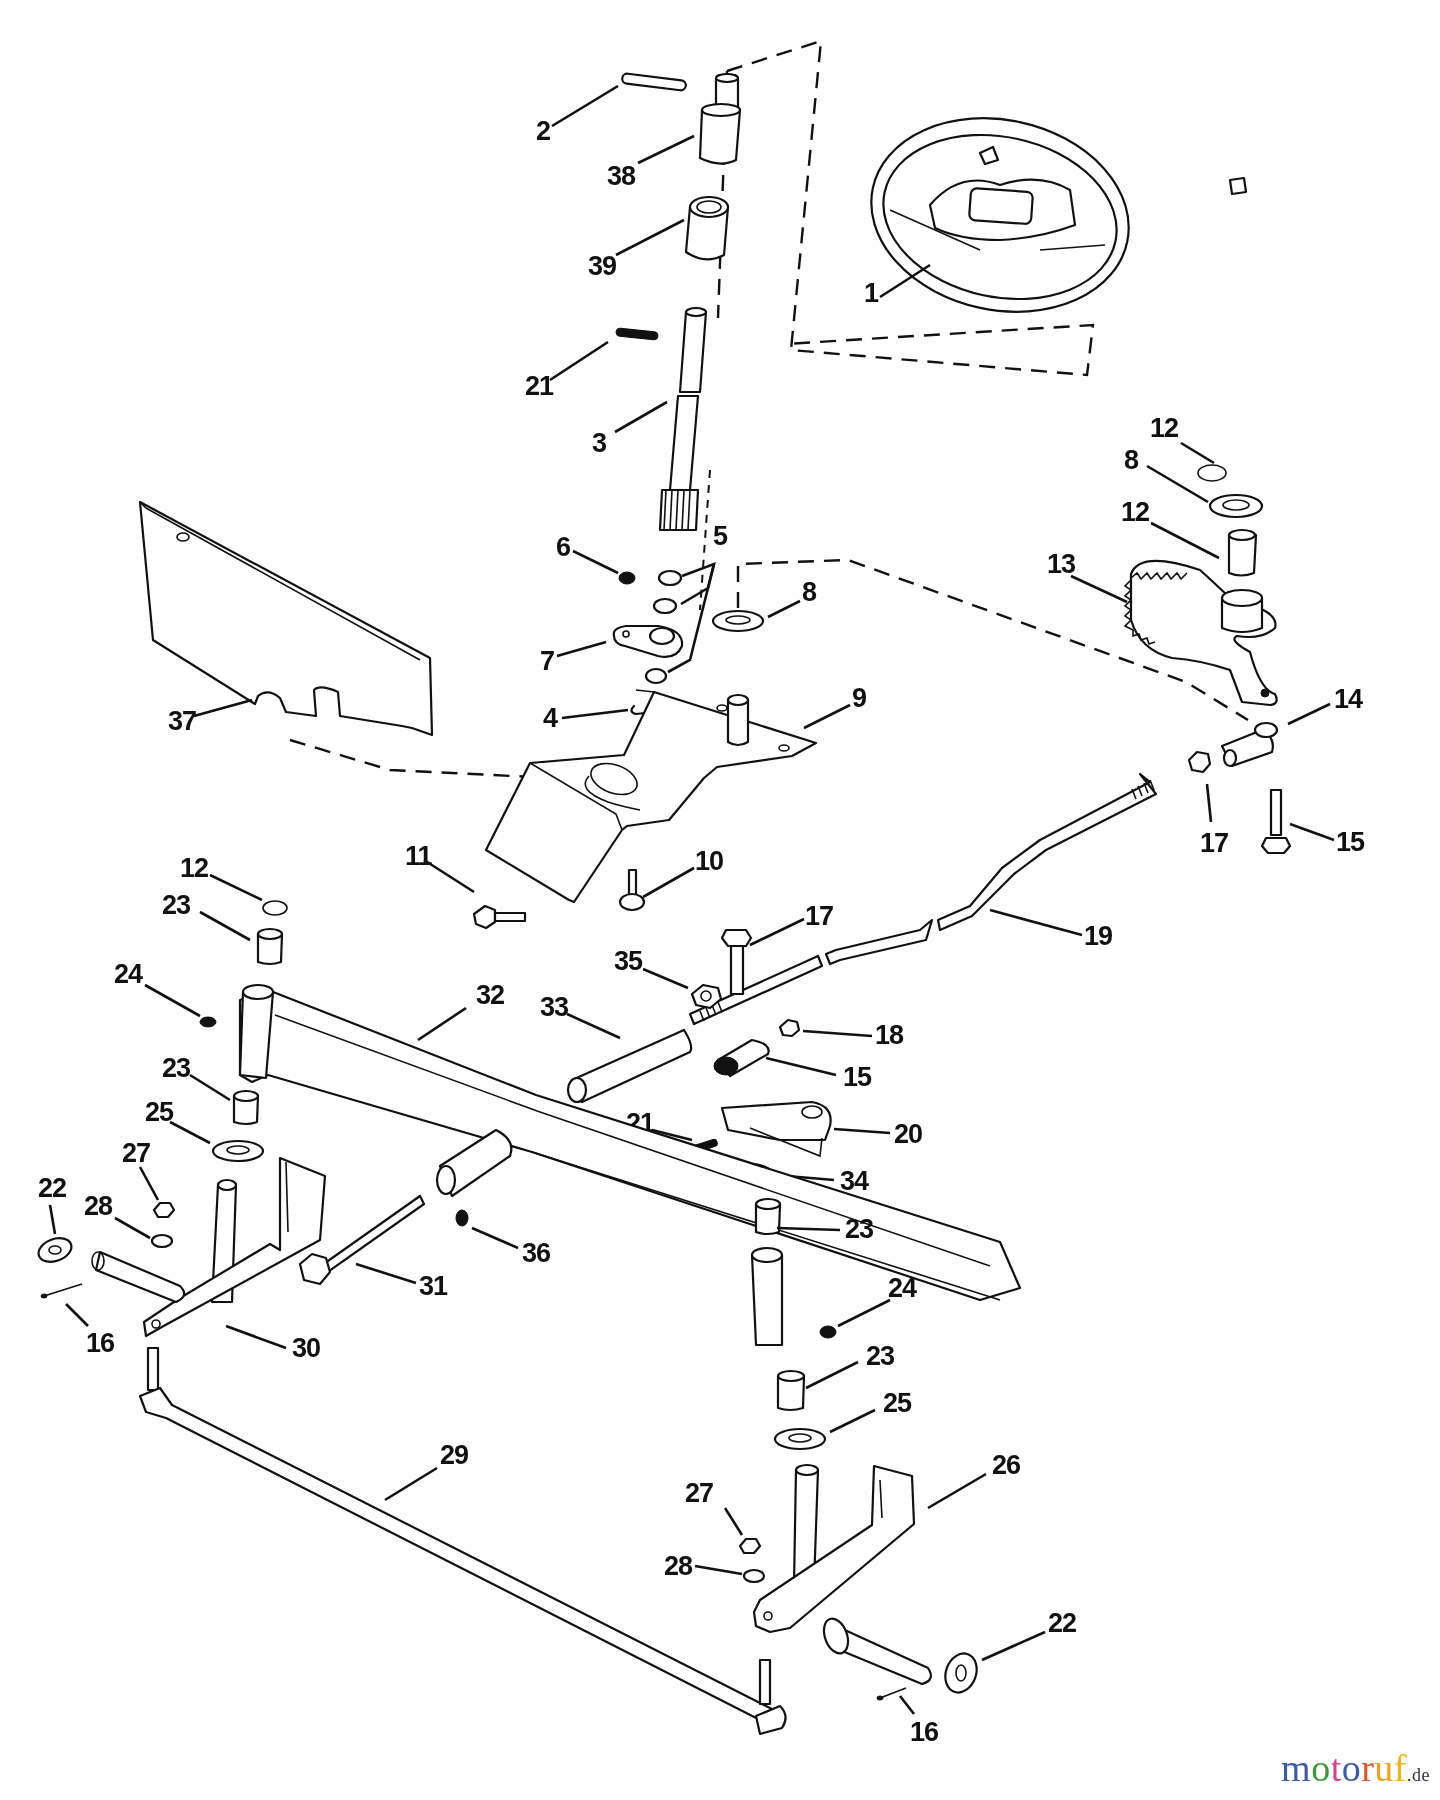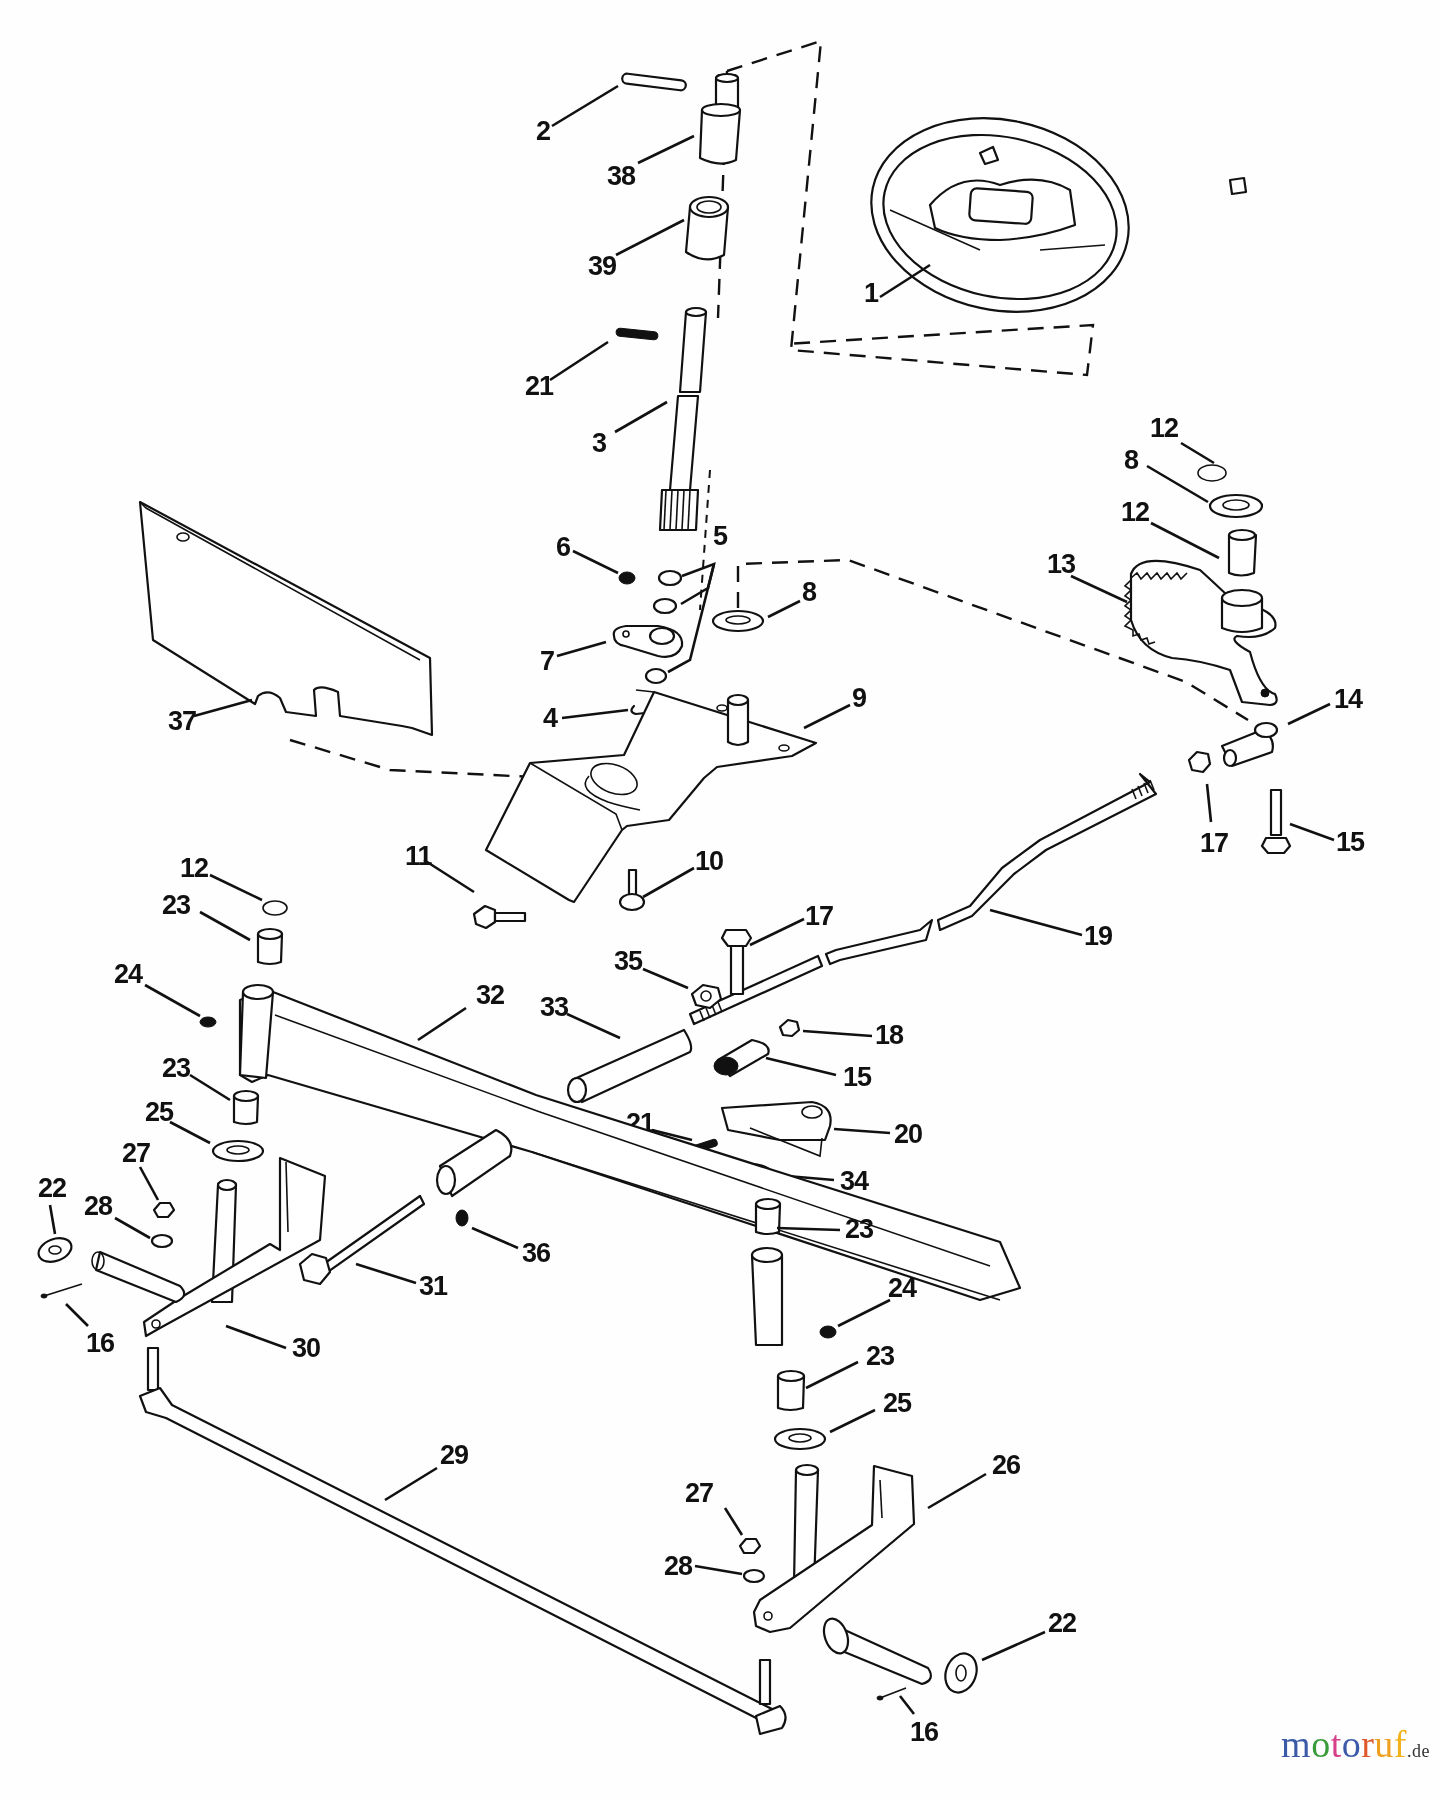--- a/index.html
+++ b/index.html
@@ -5,21 +5,21 @@
   html,body{margin:0;padding:0;background:#fefefe;}
   body{width:1440px;height:1800px;position:relative;overflow:hidden;font-family:"Liberation Sans",sans-serif;}
   #diagram{position:absolute;left:0;top:0;width:1440px;height:1800px;}
   .part{fill:#fff;stroke:#111;stroke-width:2.2;stroke-linejoin:round;stroke-linecap:round;}
   .thin{fill:none;stroke:#111;stroke-width:1.6;}
   .dash{fill:none;stroke:#111;stroke-width:2.4;stroke-dasharray:16 10;}
   .dashs{fill:none;stroke:#111;stroke-width:2;stroke-dasharray:8 7;}
   .leader{stroke:#111;stroke-width:2.6;fill:none;}
   .lbl{font-family:"Liberation Sans",sans-serif;font-weight:bold;font-size:27px;fill:#111;letter-spacing:-1px;}
   .dark{fill:#111;stroke:#111;}
-  #watermark{position:absolute;right:10px;bottom:34px;font-family:"Liberation Serif",serif;font-size:38px;letter-spacing:0.5px;margin-top:28px;}
+  #watermark{position:absolute;right:10px;bottom:10px;font-family:"Liberation Serif",serif;font-size:38px;letter-spacing:0.5px;margin-top:28px;}
   #watermark .w-m{color:#3b5aa8}
   #watermark .w-o1{color:#3a9a3a}
   #watermark .w-t{color:#d6418a}
   #watermark .w-o2{color:#3b5aa8}
   #watermark .w-r{color:#e0572b}
   #watermark .w-u{color:#f0a020}
   #watermark .w-f{color:#f2b21c}
   #watermark .w-de{color:#333;font-size:18px;}
 </style>
 </head>

